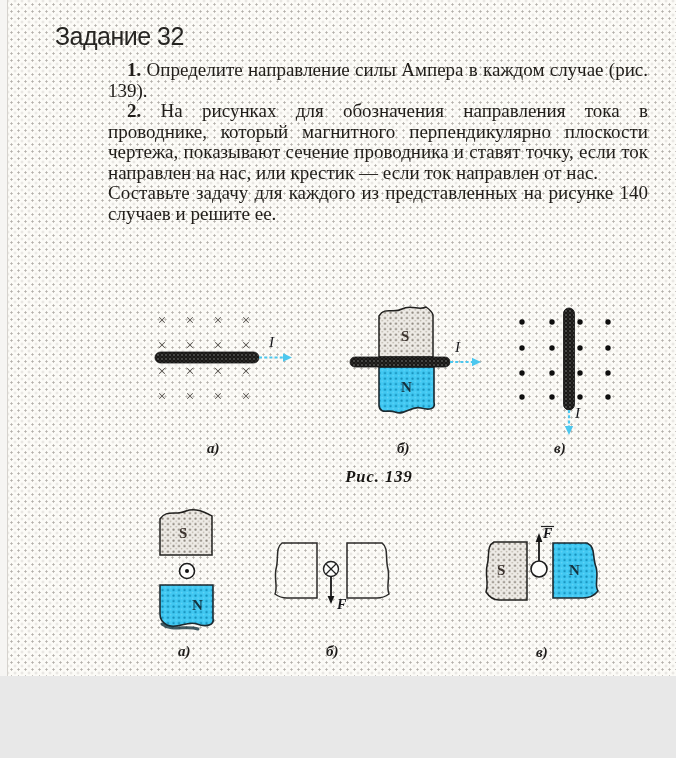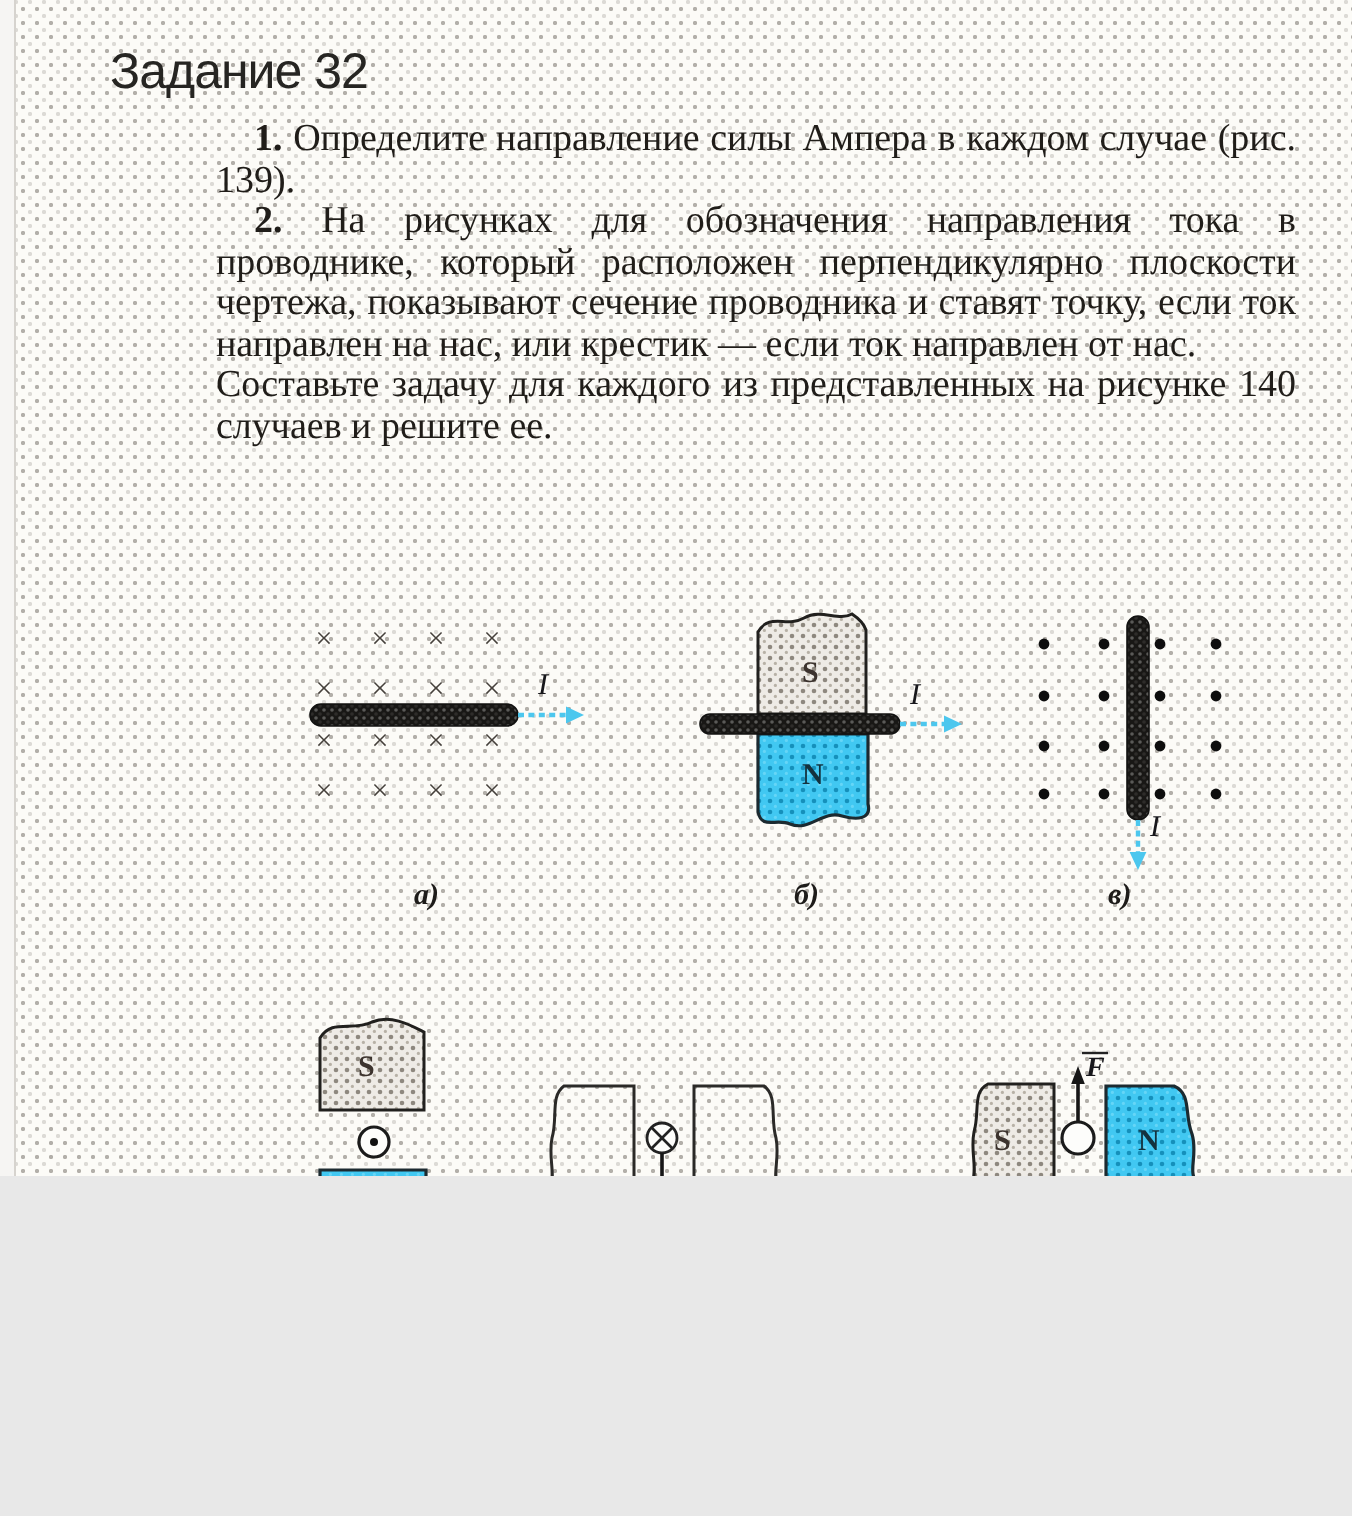--- a/index.html
+++ b/index.html
@@ -1,17 +1,17 @@
 <!DOCTYPE html>
 <html><head>
 <meta charset="utf-8">
 <style>
   html,body{margin:0;padding:0;background:#e8e8e8;}
   .stage{
-    position:relative;width:676px;height:588px;overflow:hidden;
+    position:relative;width:676px;height:676px;overflow:hidden;
     background-color:#fcfbf7;
     background-image:
       radial-gradient(circle, rgba(105,100,92,.50) .9px, rgba(105,100,92,0) 1.25px),
       radial-gradient(circle, rgba(105,100,92,.22) .9px, rgba(105,100,92,0) 1.25px);
     background-size:7px 7px,7px 7px;
     background-position:1px 1px,4.5px 4.5px;
     font-family:"Liberation Serif","DejaVu Serif",serif;
     color:#201d19;
     text-decoration:underline;
   }
@@ -81,21 +81,21 @@
 
   <h1 class="abs page-title">Задание 32</h1>
 
   <div class="abs text-block">
     <p class="task indent">
       <b class="tnum">1.</b>
       <span>Определите направление силы Ампера в каждом случае (рис. 139).</span>
     </p>
     <p class="task indent">
       <b class="tnum">2.</b>
-      <span>На рисунках для обозначения направления тока в проводнике, который расположен перпендикулярно плоскости чертежа, показывают сечение проводника и ставят точку, если ток направлен на нас, или крестик — если ток направлен от нас.</span>
+      <span>На рисунках для обозначения направления тока в проводнике, который магнитного перпендикулярно плоскости чертежа, показывают сечение проводника и ставят точку, если ток направлен на нас, или крестик — если ток направлен от нас.</span>
     </p>
     <p class="task">
       <span>Составьте задачу для каждого из представленных на рисунке 140 случаев и решите ее.</span>
     </p>
   </div>
 
   <svg class="abs" style="left:145px;top:306px" width="152" height="102" viewBox="0 0 152 102">
     <g>
       <text class="sx" x="17" y="14" text-anchor="middle" dominant-baseline="central">×</text>
       <text class="sx" x="45" y="14" text-anchor="middle" dominant-baseline="central">×</text>
@@ -158,20 +158,21 @@
     <g>
       <line x1="64" y1="108" x2="64" y2="124" stroke="#4cc7ee" stroke-width="2.2" stroke-dasharray="3 2.2"></line>
       <polygon points="59.8,124 68.2,124 64,133" fill="#4cc7ee"></polygon>
     </g>
     <text class="scur" x="70" y="116">I</text>
   </svg>
 
   <div class="abs f-label" style="left:207px;top:440px">а)</div>
   <div class="abs f-label" style="left:397px;top:440px">б)</div>
   <div class="abs f-label" style="left:554px;top:440px">в)</div>
+  <div class="abs f-caption" style="left:324px;top:467px">Рис. 139</div>
 
   <svg class="abs" style="left:150px;top:506px" width="95" height="132" viewBox="0 0 95 132">
     <path d="M10,49 L10,13 C16,3 26,10 36,5 C46,1 56,7 62,10 L62,49 Z" fill="url(#grayTex)" stroke="#21201e" stroke-width="1.5"></path>
     <text class="spoleS" x="29" y="32">S</text>
     <g>
       <circle cx="37" cy="65" r="7.5" fill="#fdfdfb" stroke="#1b1b1b" stroke-width="1.6"></circle>
       <circle cx="37" cy="65" r="2" fill="#111"></circle>
     </g>
     <path d="M10,79 L63,79 L63,112 C65,120 55,121 47,118 C37,114 27,124 17,119 C11,116 10,112 10,108 Z" fill="url(#cyanTex)" stroke="#1c2a30" stroke-width="1.6"></path>
     <path d="M12,118 C22,126 36,119 48,123" fill="none" stroke="#14333d" stroke-width="3" stroke-linecap="round" opacity="0.8"></path>

